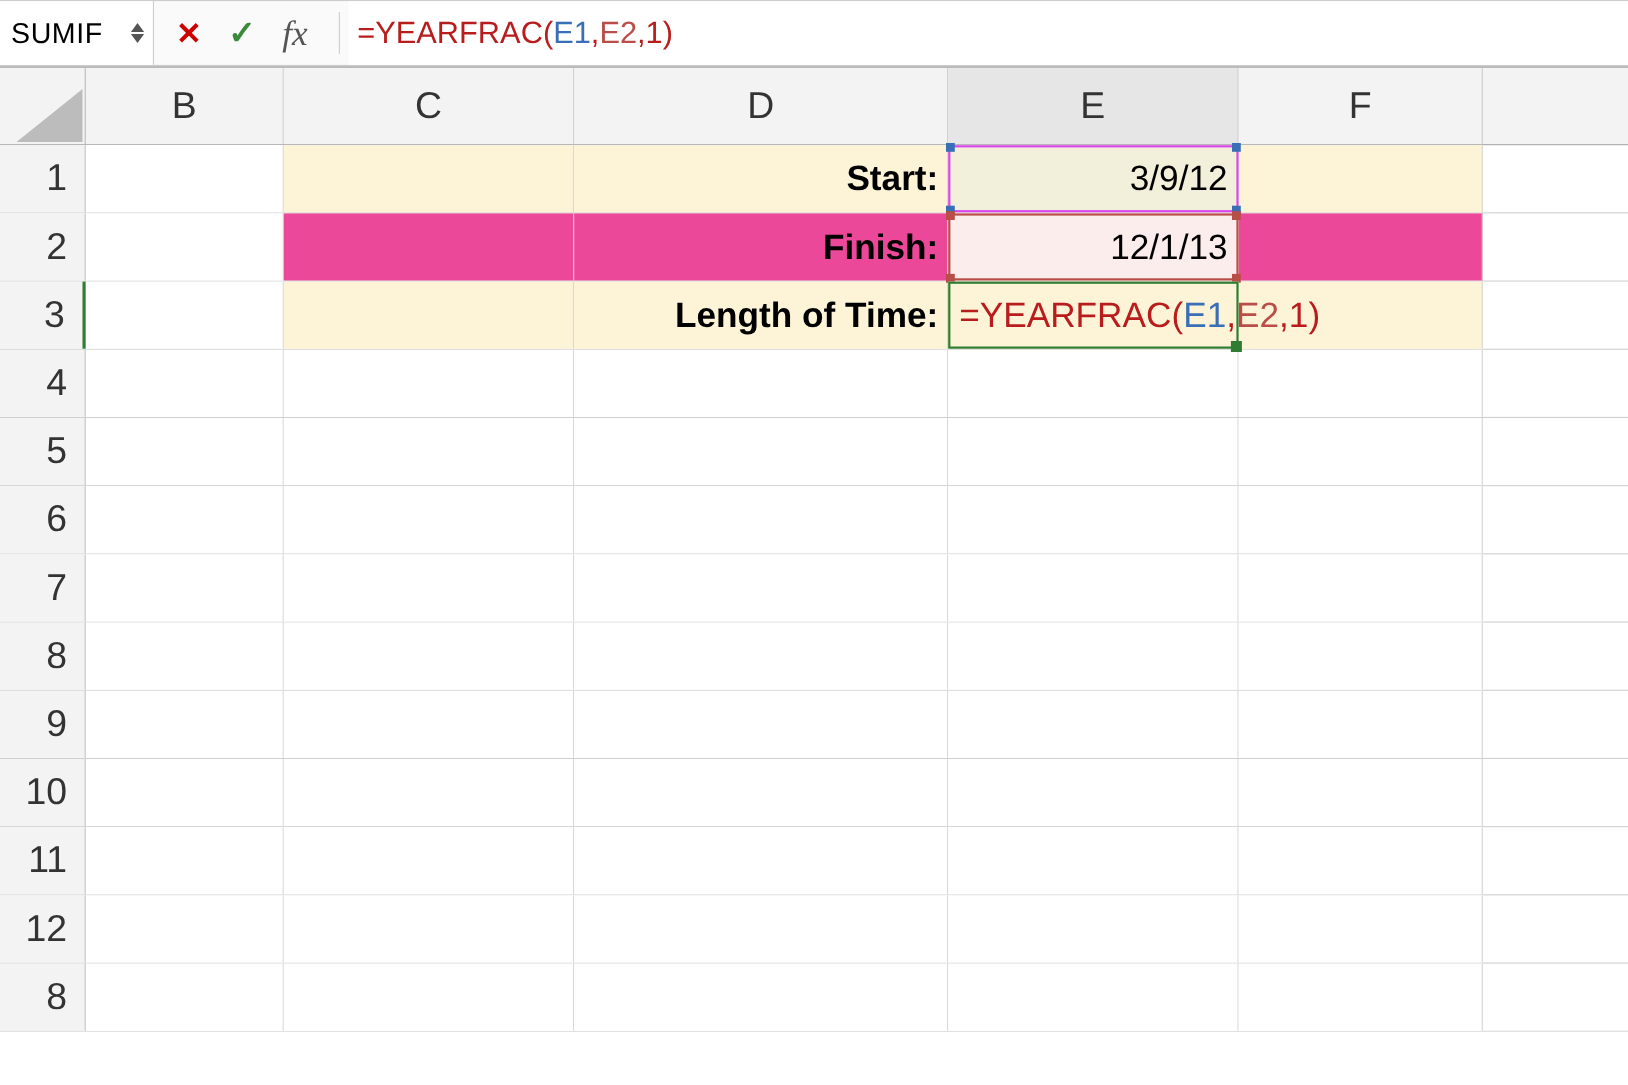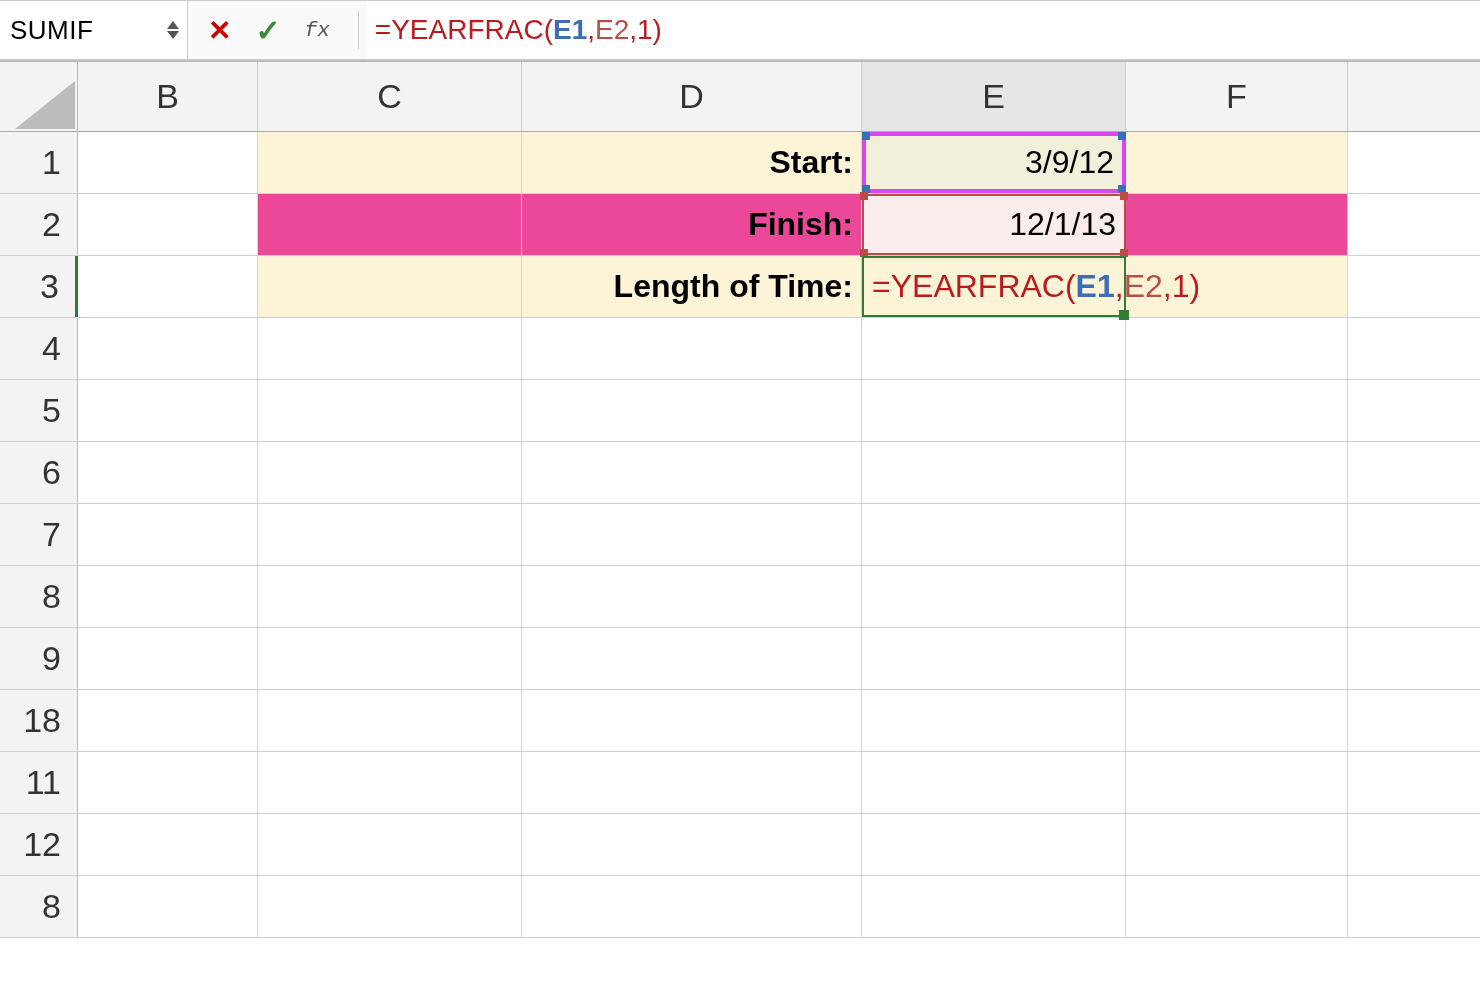--- a/index.html
+++ b/index.html
@@ -17,21 +17,21 @@
     display: flex;
     align-items: stretch;
     height: 60px;
     border-top: 1px solid #ccc;
     border-bottom: 1px solid #ccc;
     background: #fafafa;
   }
   .name-box-wrap {
     display: flex;
     align-items: center;
-    width: 188px;
+    width: 140px;
     border-right: 1px solid #ccc;
     padding-left: 10px;
     background: #fff;
   }
   .name-box {
     flex: 1;
     font-size: 26px;
     letter-spacing: 0.5px;
   }
   .stepper {
@@ -51,23 +51,23 @@
 
   .fb-icons {
     display: flex;
     align-items: center;
     gap: 24px;
     padding: 0 20px;
   }
   .cancel-icon { color: #cc0000; font-size: 28px; font-weight: bold; }
   .confirm-icon { color: #3a8a3a; font-size: 30px; font-weight: bold; }
   .fx-label {
-    font-family: Liberation Mono, monospace;
+    font-family: Liberation Serif, serif;
     font-style: italic;
-    font-size: 21px;
+    font-size: 32px;
     color: #555;
   }
   .fb-sep {
     width: 1px;
     align-self: stretch;
     background: #ccc;
     margin: 10px 8px;
   }
   .formula-input {
     flex: 1;
@@ -152,21 +152,21 @@
   .cell.right { justify-content: flex-end; }
   .cell.bold  { font-weight: 700; }
 
   .banded-light { background: #fdf4d8; } 
   .banded-plain { background: #ec4899; }     
 
   
   .E1-ref {
     position: relative;
     background: #f2f0da;
-    border: 4px solid #d946ef;
+    border: 2px solid #d946ef;
   }
   .E1-ref::before,
   .E1-ref::after {
     content: "";
     position: absolute;
     width: 8px; height: 8px;
     background: #3a6fb7;
   }
   .E1-ref::before { top: -4px; left: -4px; }
   .E1-ref::after  { top: -4px; right: -4px; }
@@ -202,21 +202,21 @@
     justify-content: flex-start;
   }
   .editing-cell .fill-handle {
     position: absolute;
     right: -5px; bottom: -5px;
     width: 10px; height: 10px;
     background: #2e7d32;
   }
 
   .tok-fn   { color: #b91c1c; }
-  .tok-ref1 { color: #3a6fb7; font-weight: bold; }
+  .tok-ref1 { color: #3a6fb7; }
   .tok-ref2 { color: #b94e48; }
 
   .row13 .cell { border-bottom: none; }
 </style>
 </head>
 <body>
 
 <div class="formula-bar">
   <div class="name-box-wrap">
     <div class="name-box">SUMIF</div>
@@ -335,21 +335,21 @@
   </div>
   <div class="row">
     <div class="row-header rowhead">9</div>
     <div class="cell colB"></div>
     <div class="cell colC"></div>
     <div class="cell colD"></div>
     <div class="cell colE"></div>
     <div class="cell colF"></div>
   </div>
   <div class="row">
-    <div class="row-header rowhead">18</div>
+    <div class="row-header rowhead">10</div>
     <div class="cell colB"></div>
     <div class="cell colC"></div>
     <div class="cell colD"></div>
     <div class="cell colE"></div>
     <div class="cell colF"></div>
   </div>
   <div class="row">
     <div class="row-header rowhead">11</div>
     <div class="cell colB"></div>
     <div class="cell colC"></div>

